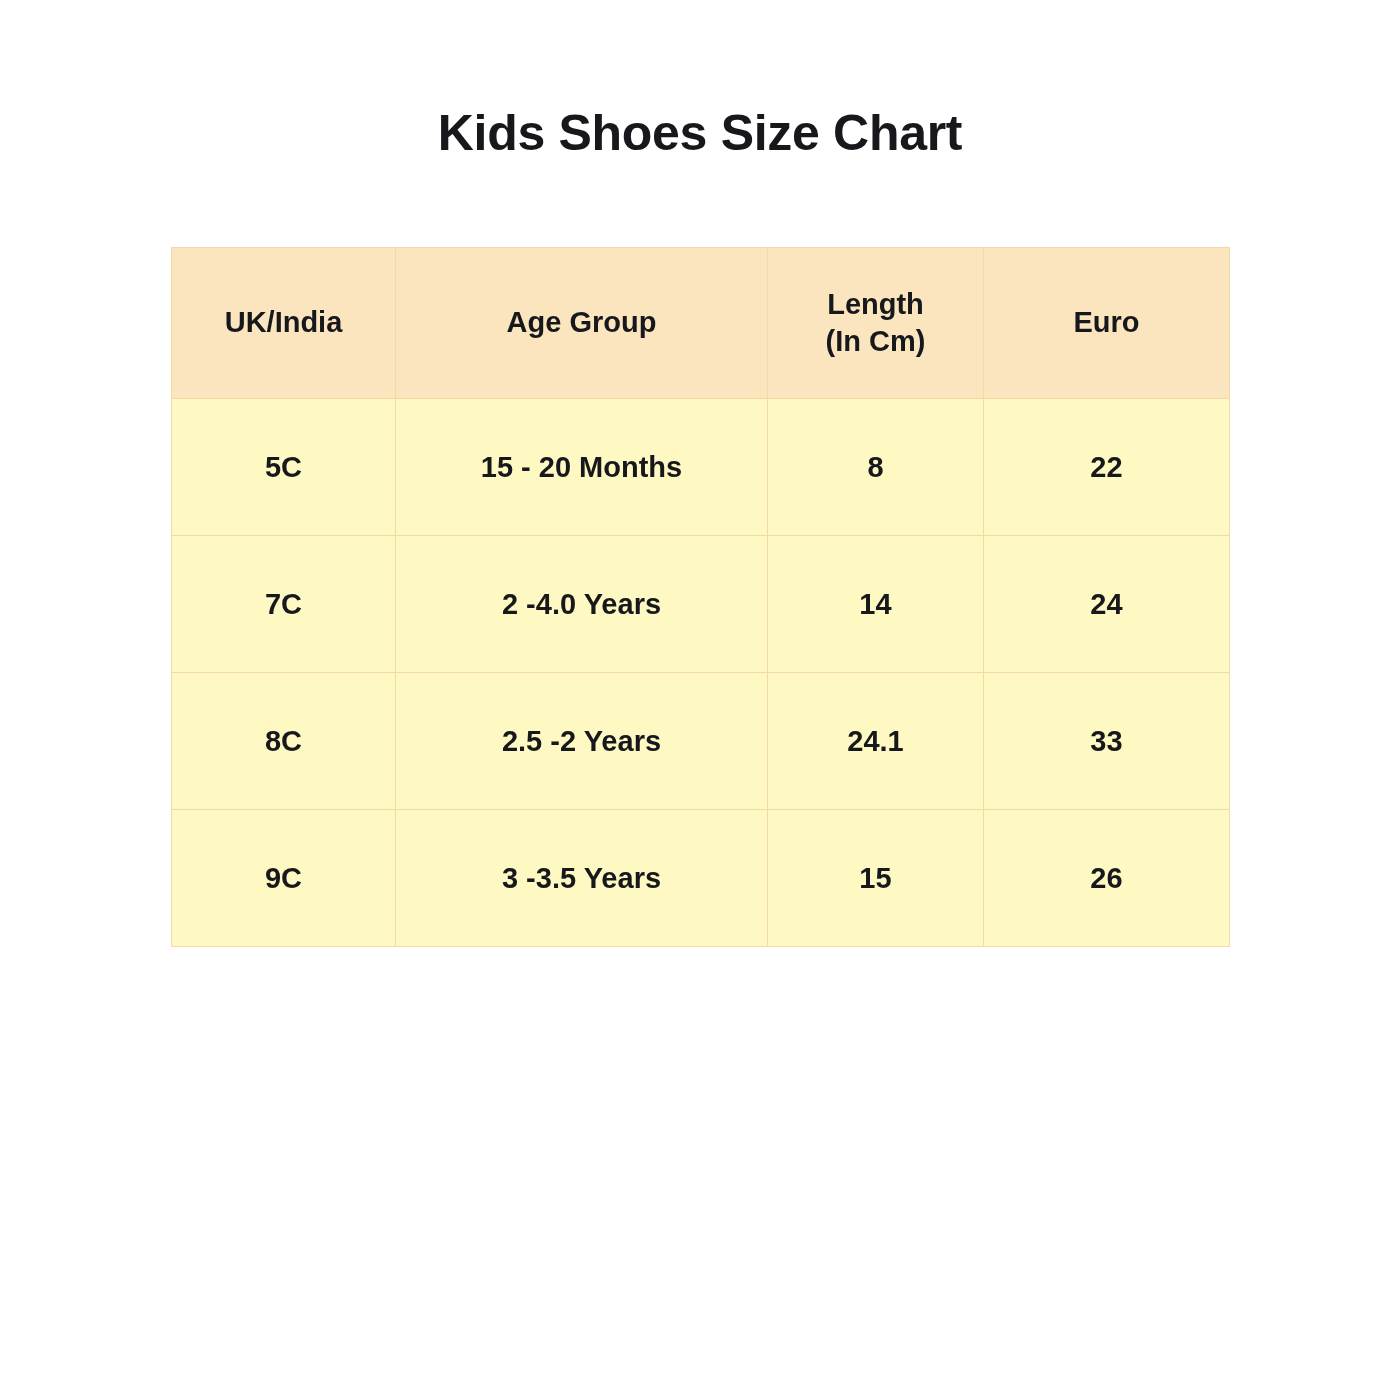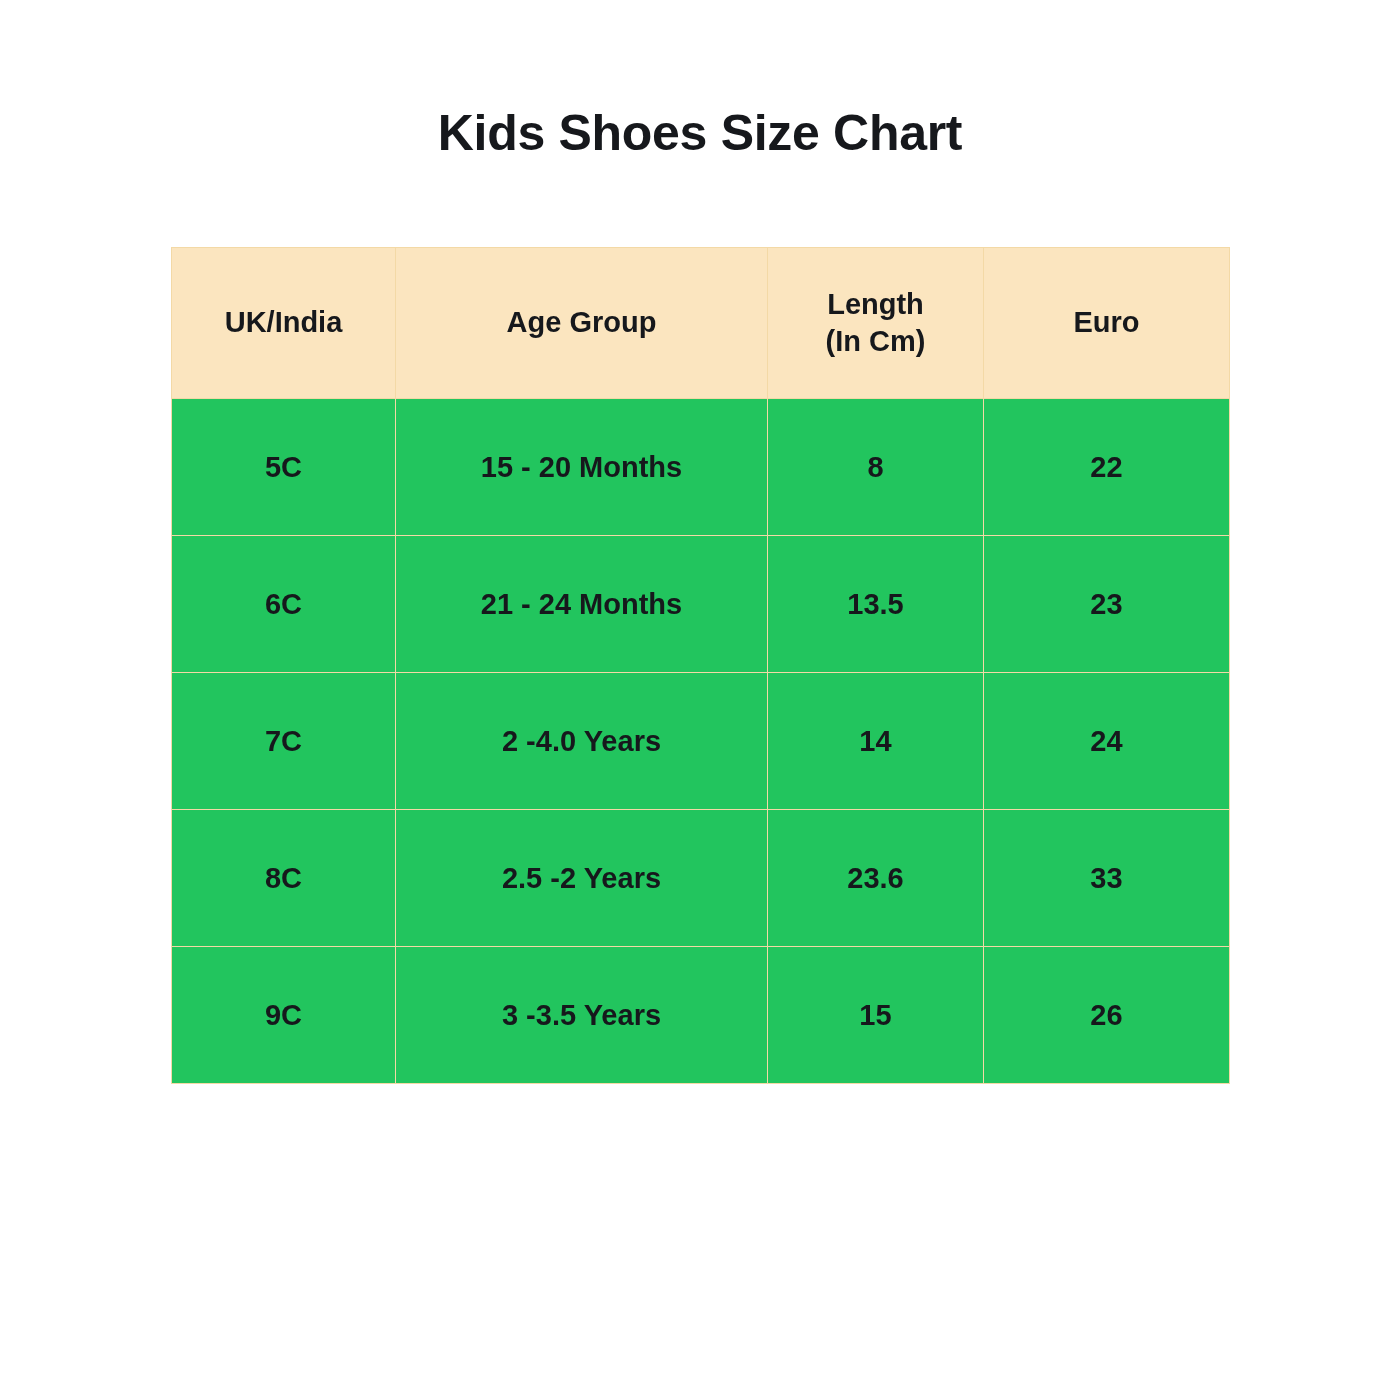--- a/index.html
+++ b/index.html
@@ -52,21 +52,21 @@
     font-weight: bold;
   }
   table.size-chart thead th {
     background: #fbe5bf;
     height: 148px;
     font-size: 29px;
     line-height: 1.28;
     border-color: #f3d9a6;
   }
   table.size-chart tbody td {
-    background: #22c55e;
+    background: #fef9c3;
     height: 134px;
     font-size: 29px;
   }
   col.c-uk { width: 224px; }
   col.c-age { width: 372px; }
   col.c-len { width: 216px; }
   col.c-euro { width: 246px; }
   .hdr-line { display: block; }
 </style>
 </head>
@@ -102,35 +102,29 @@
         </tr>
       </thead>
       <tbody>
         <tr>
           <td>5C</td>
           <td>15 - 20 Months</td>
           <td>8</td>
           <td>22</td>
         </tr>
         <tr>
-          <td>6C</td>
-          <td>21 - 24 Months</td>
-          <td>13.5</td>
-          <td>23</td>
-        </tr>
-        <tr>
           <td>7C</td>
           <td>2 -4.0 Years</td>
           <td>14</td>
           <td>24</td>
         </tr>
         <tr>
           <td>8C</td>
           <td>2.5 -2 Years</td>
-          <td>23.6</td>
+          <td>24.1</td>
           <td>33</td>
         </tr>
         <tr>
           <td>9C</td>
           <td>3 -3.5 Years</td>
           <td>15</td>
           <td>26</td>
         </tr>
       </tbody>
     </table>

